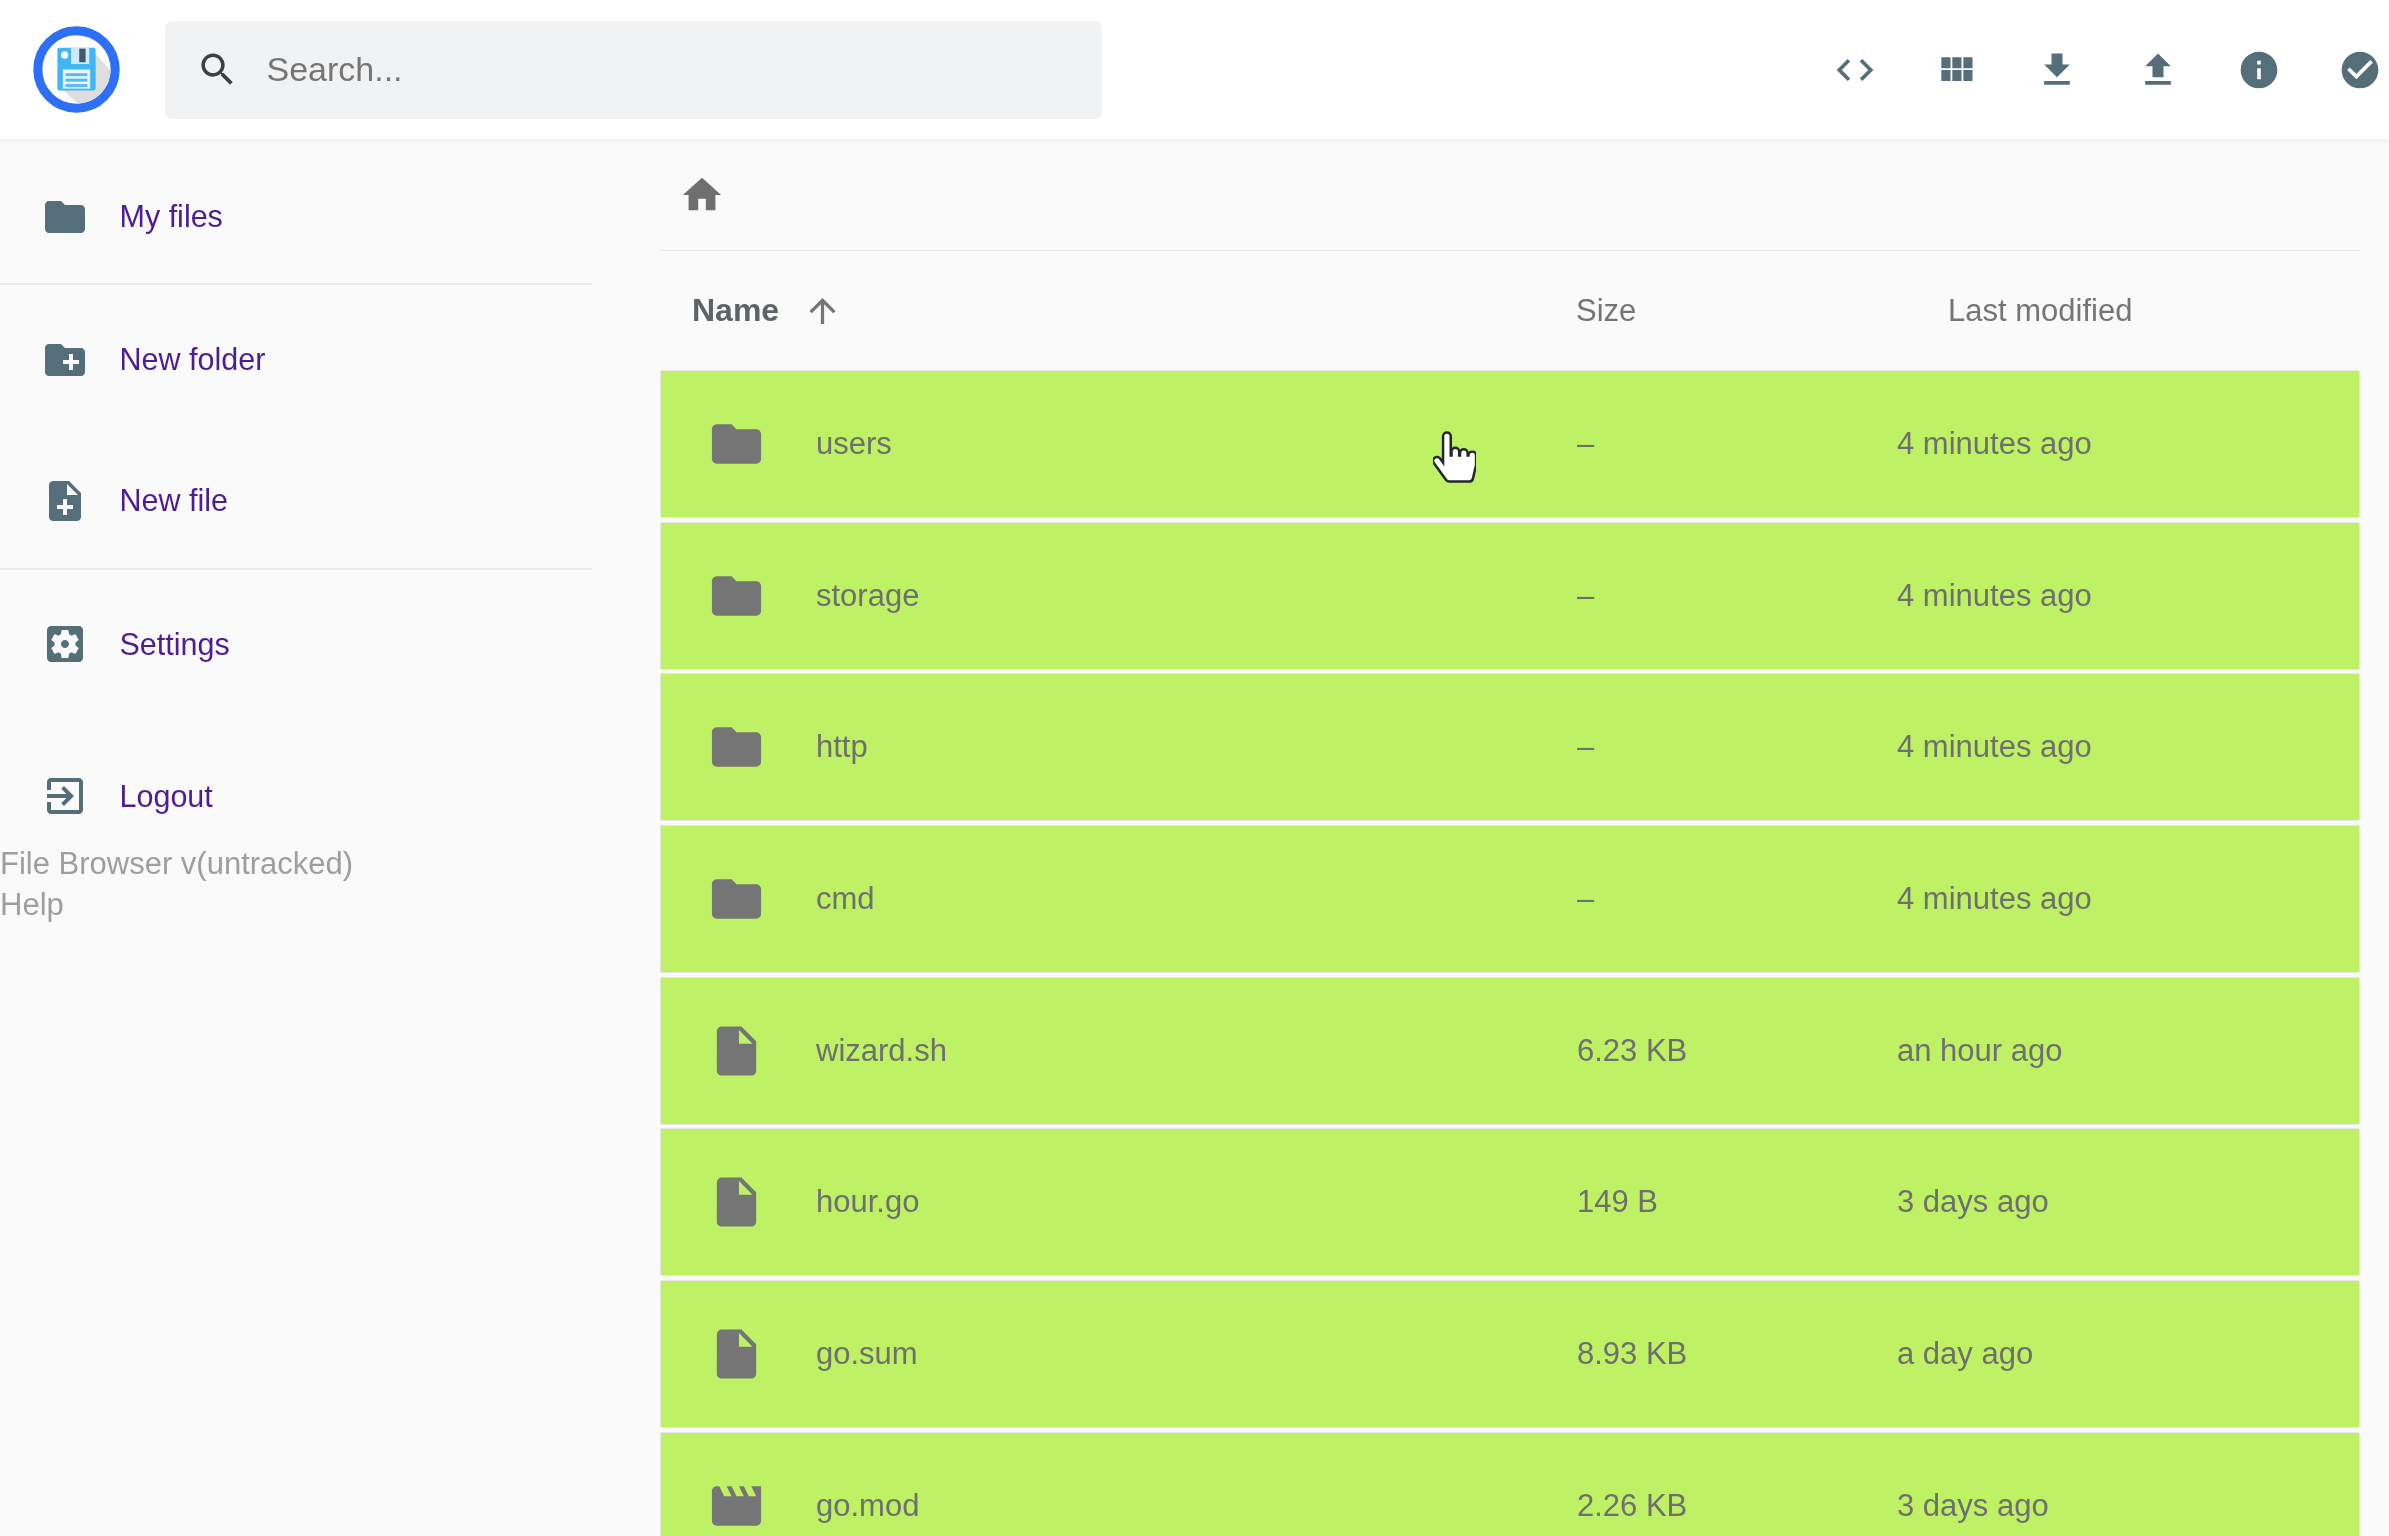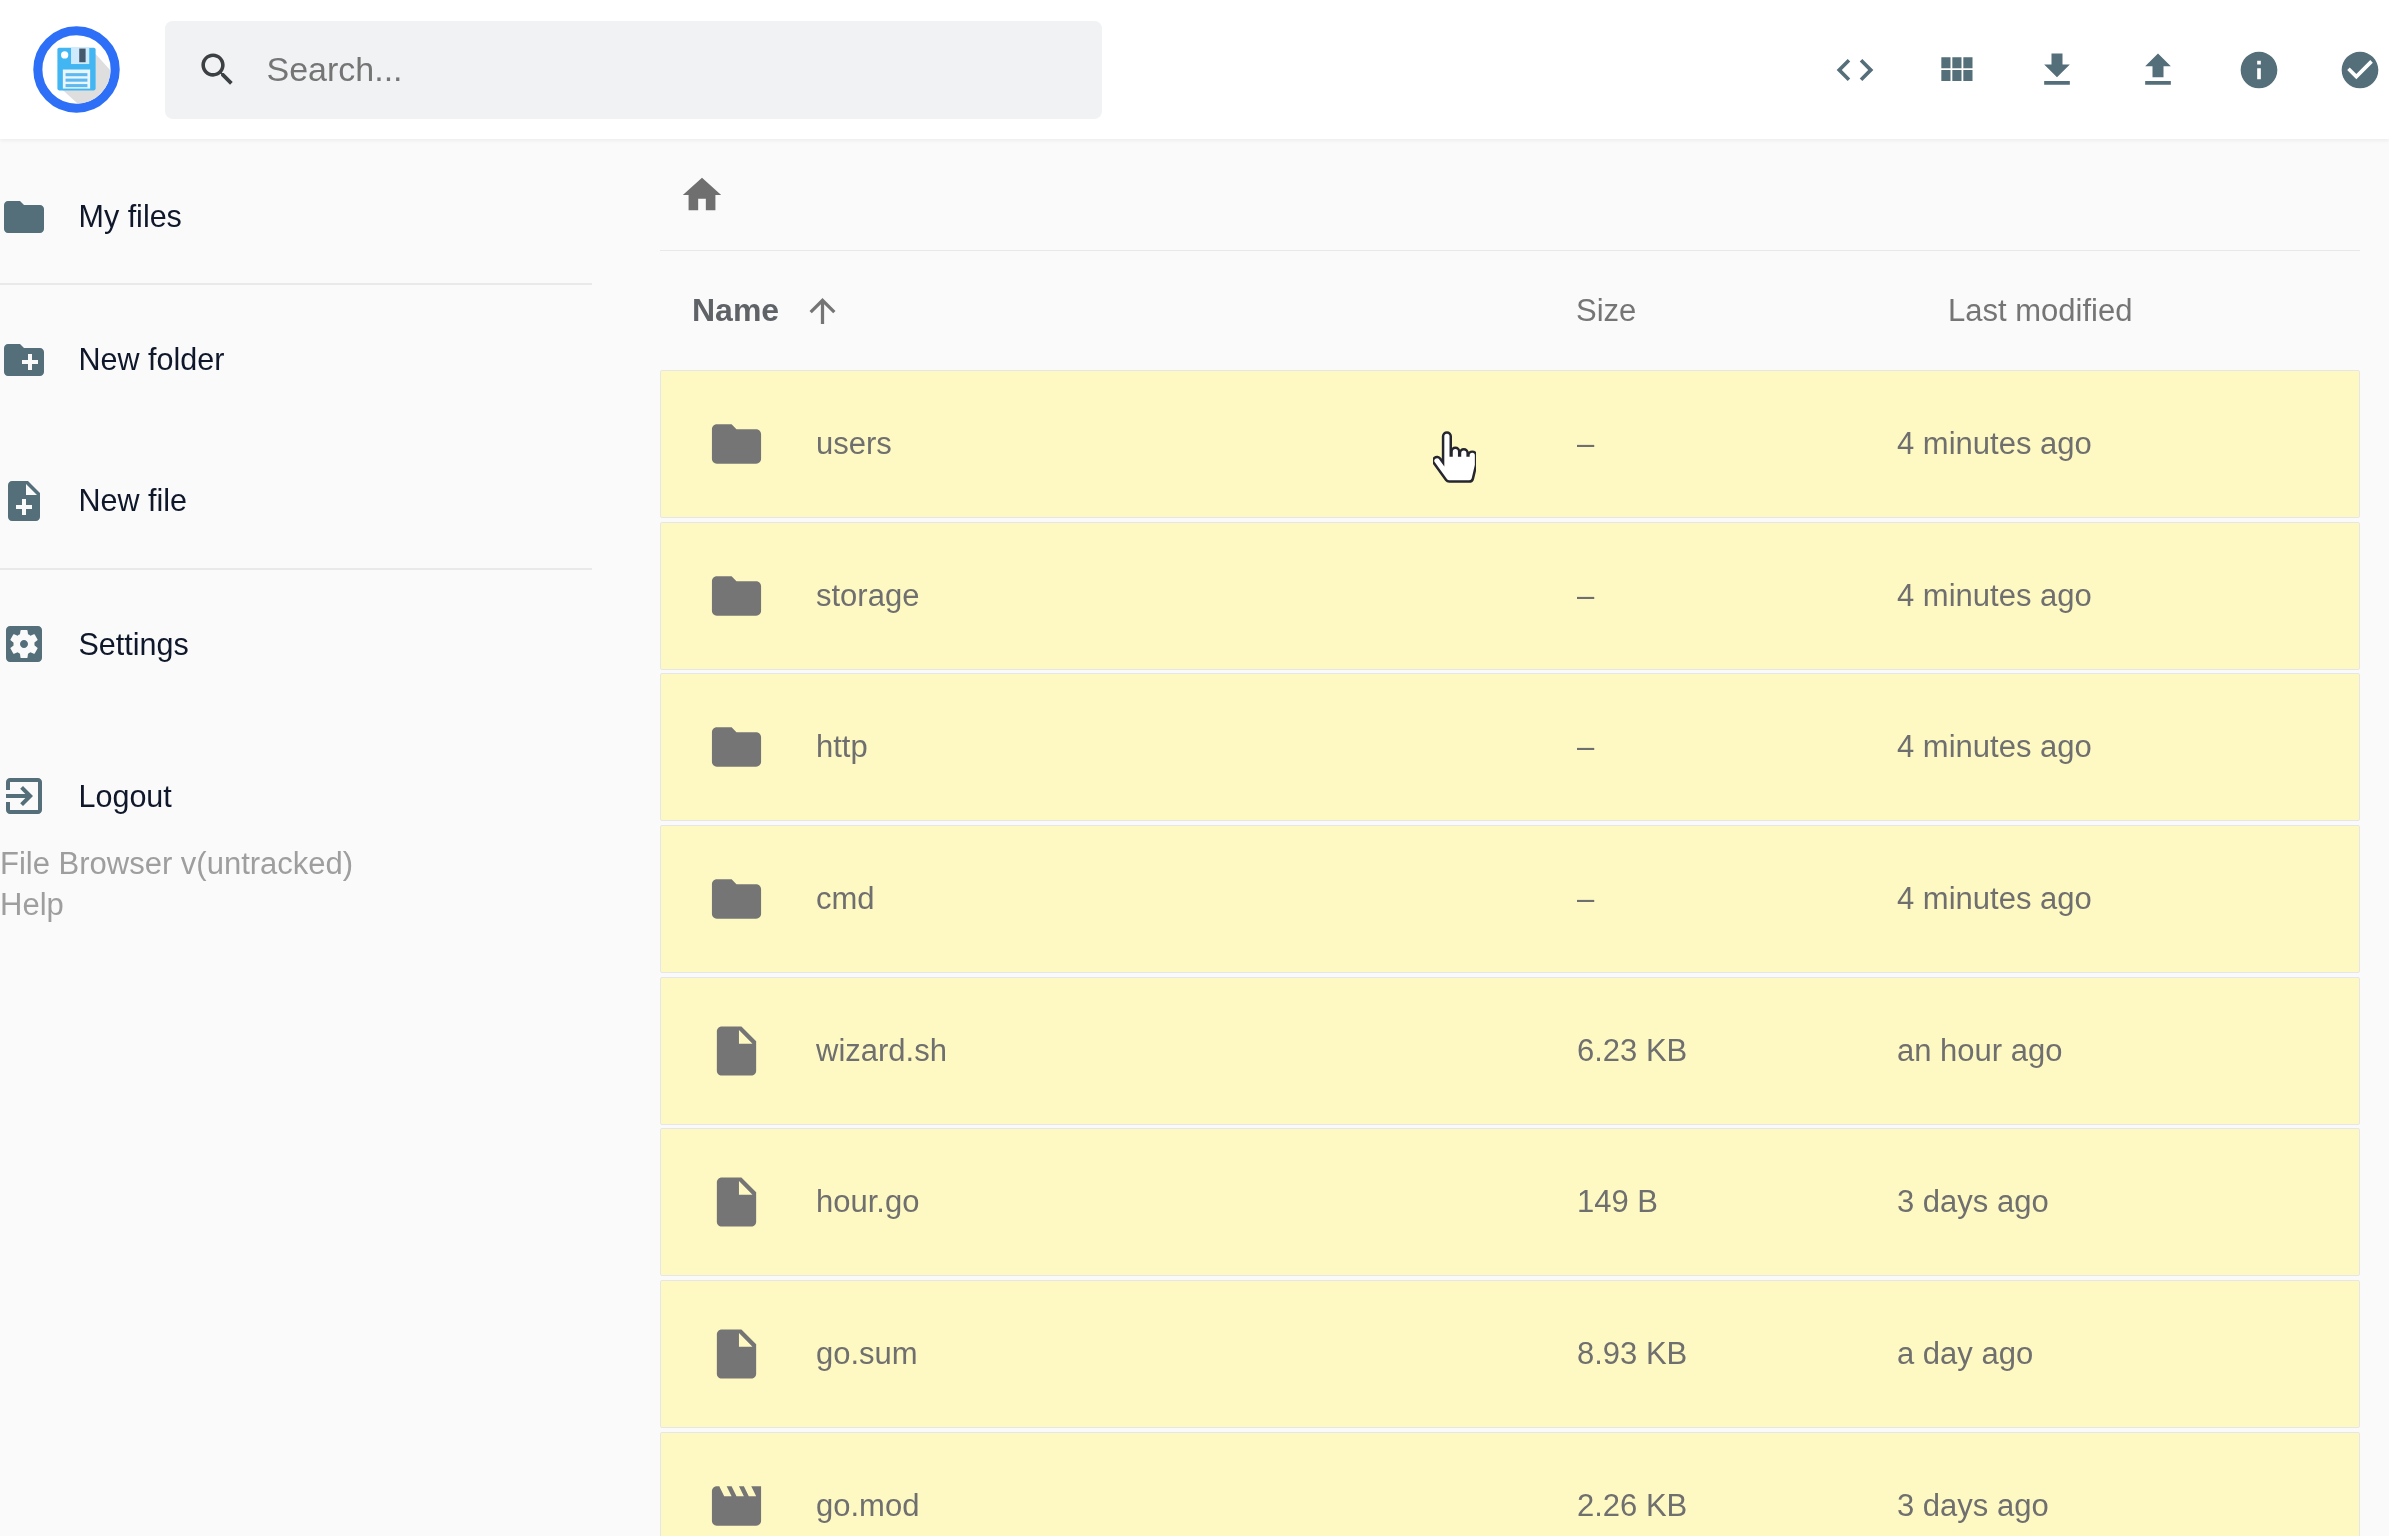--- a/index.html
+++ b/index.html
@@ -35,22 +35,22 @@
   .searchbox input::placeholder{color:#757575;opacity:1;}
   .topbar-actions{margin-left:auto;display:flex;align-items:center;gap:57px;padding-right:7.4px;}
   .icon-btn{
     width:44px;height:44px;border:none;background:transparent;padding:0;cursor:pointer;
   }
   .icon-btn svg{width:44px;height:44px;fill:#546e7a;display:block;}
   
   .sidebar{position:absolute;top:139px;left:0;width:611px;padding-top:31px;}
   .side-item{
     display:flex;align-items:center;height:93px;
-    cursor:pointer;
-    color:#0f172a;font-size:30.5px;
+    padding-left:41px;cursor:pointer;
+    color:#4c1d95;font-size:30.5px;
   }
   .side-item svg{width:48px;height:48px;fill:#546e7a;margin-right:30.5px;flex:0 0 auto;}
   .side-divider{height:1.9px;background:#e9e9e9;width:592px;margin:20.4px 0 28px 0;}
   .mt52{margin-top:48px;}
   .mt64{margin-top:59px;}
   .side-footer{font-size:31px;line-height:41px;color:#9e9e9e;}
   .side-footer .help{cursor:pointer;display:inline-block;}
   
   .main{position:absolute;top:139px;left:660px;width:1700px;}
   .breadcrumbs{
@@ -61,21 +61,21 @@
   .breadcrumbs .home svg{width:46px;height:46px;fill:#6f6f6f;display:block;}
   .list-header{position:relative;height:119px;font-size:31px;color:#757575;}
   .list-header .col{position:absolute;top:50%;transform:translateY(-50%);cursor:pointer;display:flex;align-items:flex-start;}
   .col-name{left:32px;font-weight:bold;font-size:32px;color:#5f6368;}
   .col-name svg{width:39px;height:39px;fill:#757575;margin-left:24px;}
   .col-size{left:916px;}
   .col-modified{left:1288px;}
   
   .row{
     position:relative;height:148px;margin-bottom:3.7px;
-    background:#fef9c3;border:1.9px solid #e6e6e6;border-radius:1.9px;
+    background:#bef264;border:1.9px solid #e6e6e6;border-radius:1.9px;
     box-sizing:border-box;cursor:pointer;
   }
   .row .cell{position:absolute;top:50%;transform:translateY(-50%);font-size:31px;color:#6f6f6f;white-space:nowrap;}
   .row .row-icon{left:46px;width:59px;height:59px;}
   .row .row-icon svg{width:59px;height:59px;fill:#757575;display:block;}
   .row .row-name{left:155px;}
   .row .row-size{left:916px;}
   .row .row-modified{left:1236px;}
   
   .cursor{position:absolute;left:1433px;top:431px;width:43px;height:52px;z-index:50;pointer-events:none;}

